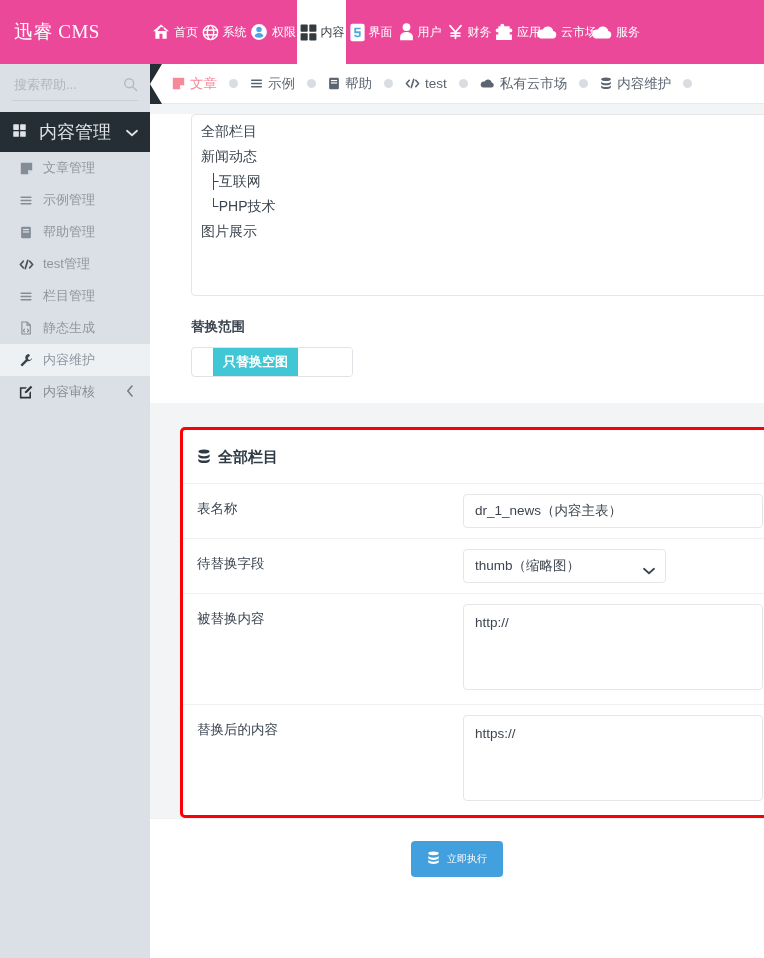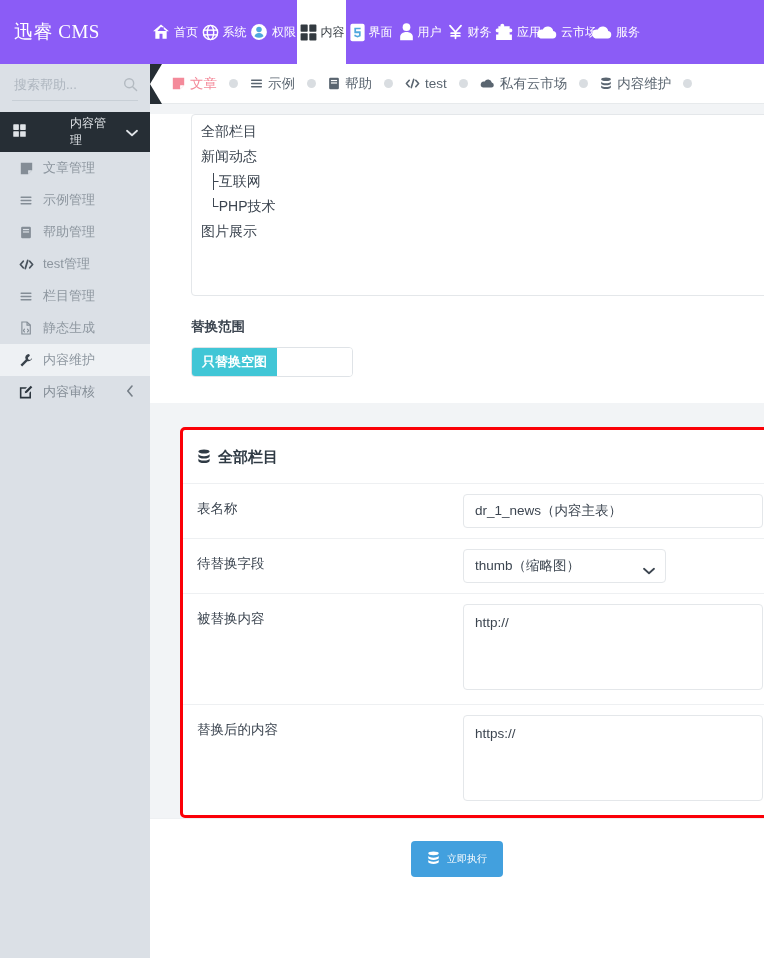--- a/index.html
+++ b/index.html
@@ -7,21 +7,21 @@
     margin: 0; padding: 0;
     width: 764px; height: 958px;
     overflow: hidden;
     font-family: "Liberation Sans", "DejaVu Sans", sans-serif;
     background: #ffffff;
   }
 
   
   #topbar {
     position: absolute; left: 0; top: 0; width: 764px; height: 64px;
-    background: #8b5cf6;
+    background: #ec4899;
     display: flex; align-items: center;
   }
   #brand {
     width: 150px; height: 64px;
     display: flex; align-items: center; padding-left: 14px;
     color: #ffffff; font-size: 19px; letter-spacing: .5px;
     font-family: "Liberation Serif", "DejaVu Serif", serif;
     white-space: nowrap;
   }
   .topnav-list { display: flex; align-items: stretch; height: 64px; }
@@ -73,21 +73,21 @@
   }
   #search-input::placeholder { color: #aeb6bf; }
   #search-icon svg { display: block; }
 
   #group-header {
     position: relative;
     height: 40px; background: #262e35; color: #dfe3e7;
     display: flex; align-items: center; padding-left: 12px; gap: 12px;
     cursor: pointer;
   }
-  #group-header .gh-label { font-size: 12px; flex: 1; margin-left: 31px; }
+  #group-header .gh-label { font-size: 18px; flex: 1; }
   #group-header .gh-chev { margin-right: 12px; }
   #group-notch {
     position: absolute; left: 150px; top: 64px;
     width: 0; height: 0;
     border-top: 20px solid #262e35;
     border-bottom: 20px solid #262e35;
     border-right: 12px solid transparent;
     pointer-events: none;
   }
 
@@ -128,20 +128,21 @@
   .field-label-block {
     margin: 22px 0 0 41px;
     font-size: 13.5px; color: #3c4550; font-weight: bold;
   }
   #toggle-wrap {
     margin: 11px 0 0 41px;
     width: 162px; height: 30px;
     border: 1px solid #dfe3e7; border-radius: 4px;
     background: #ffffff; display: flex; align-items: stretch; overflow: hidden;
     cursor: pointer;
+    padding-left: 21px;
   }
   #toggle-on {
     background: #41c6d6; color: #ffffff;
     font-size: 13px; font-weight: bold;
     display: flex; align-items: center; justify-content: center;
     padding: 0 10px; white-space: nowrap;
   }
   #toggle-off { flex: 1; background: #ffffff; }
 
   #gap-strip { height: 24px; background: #f2f4f6; }

